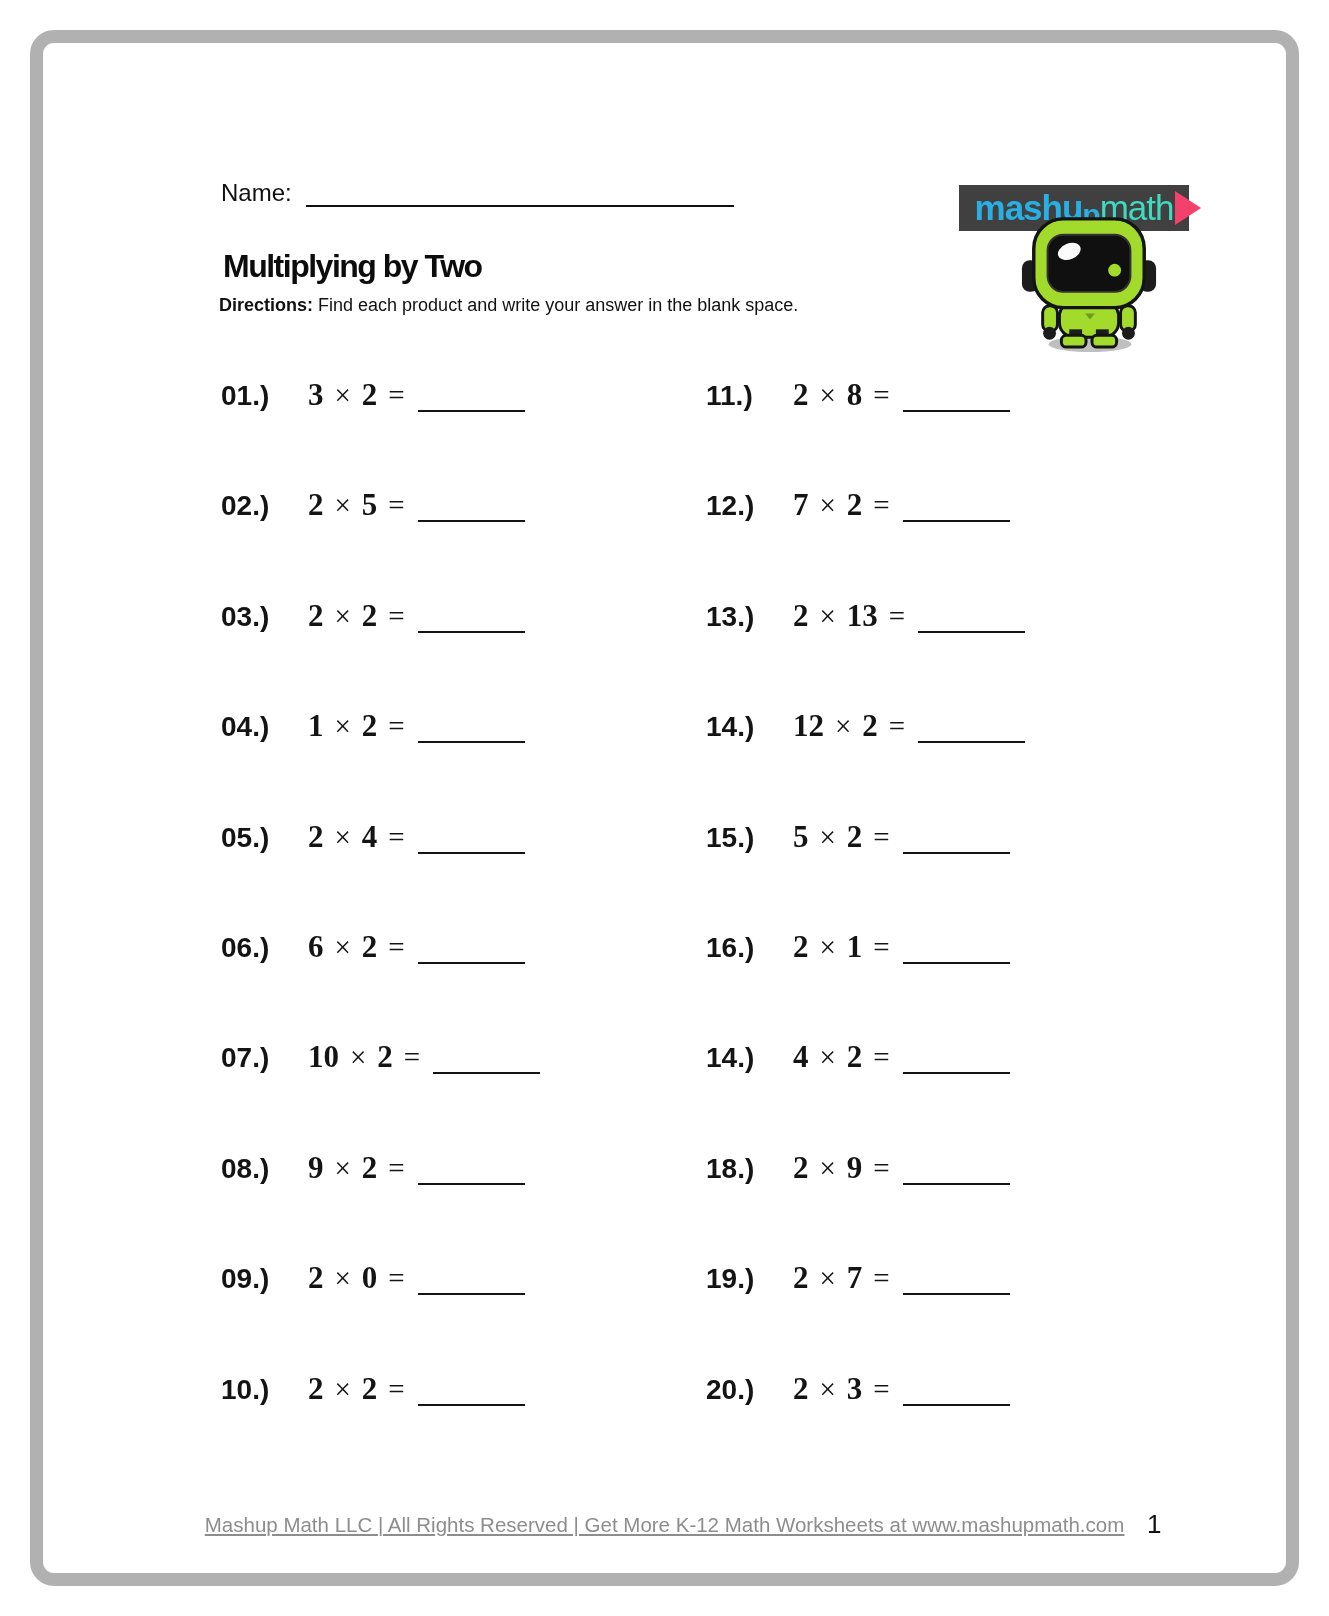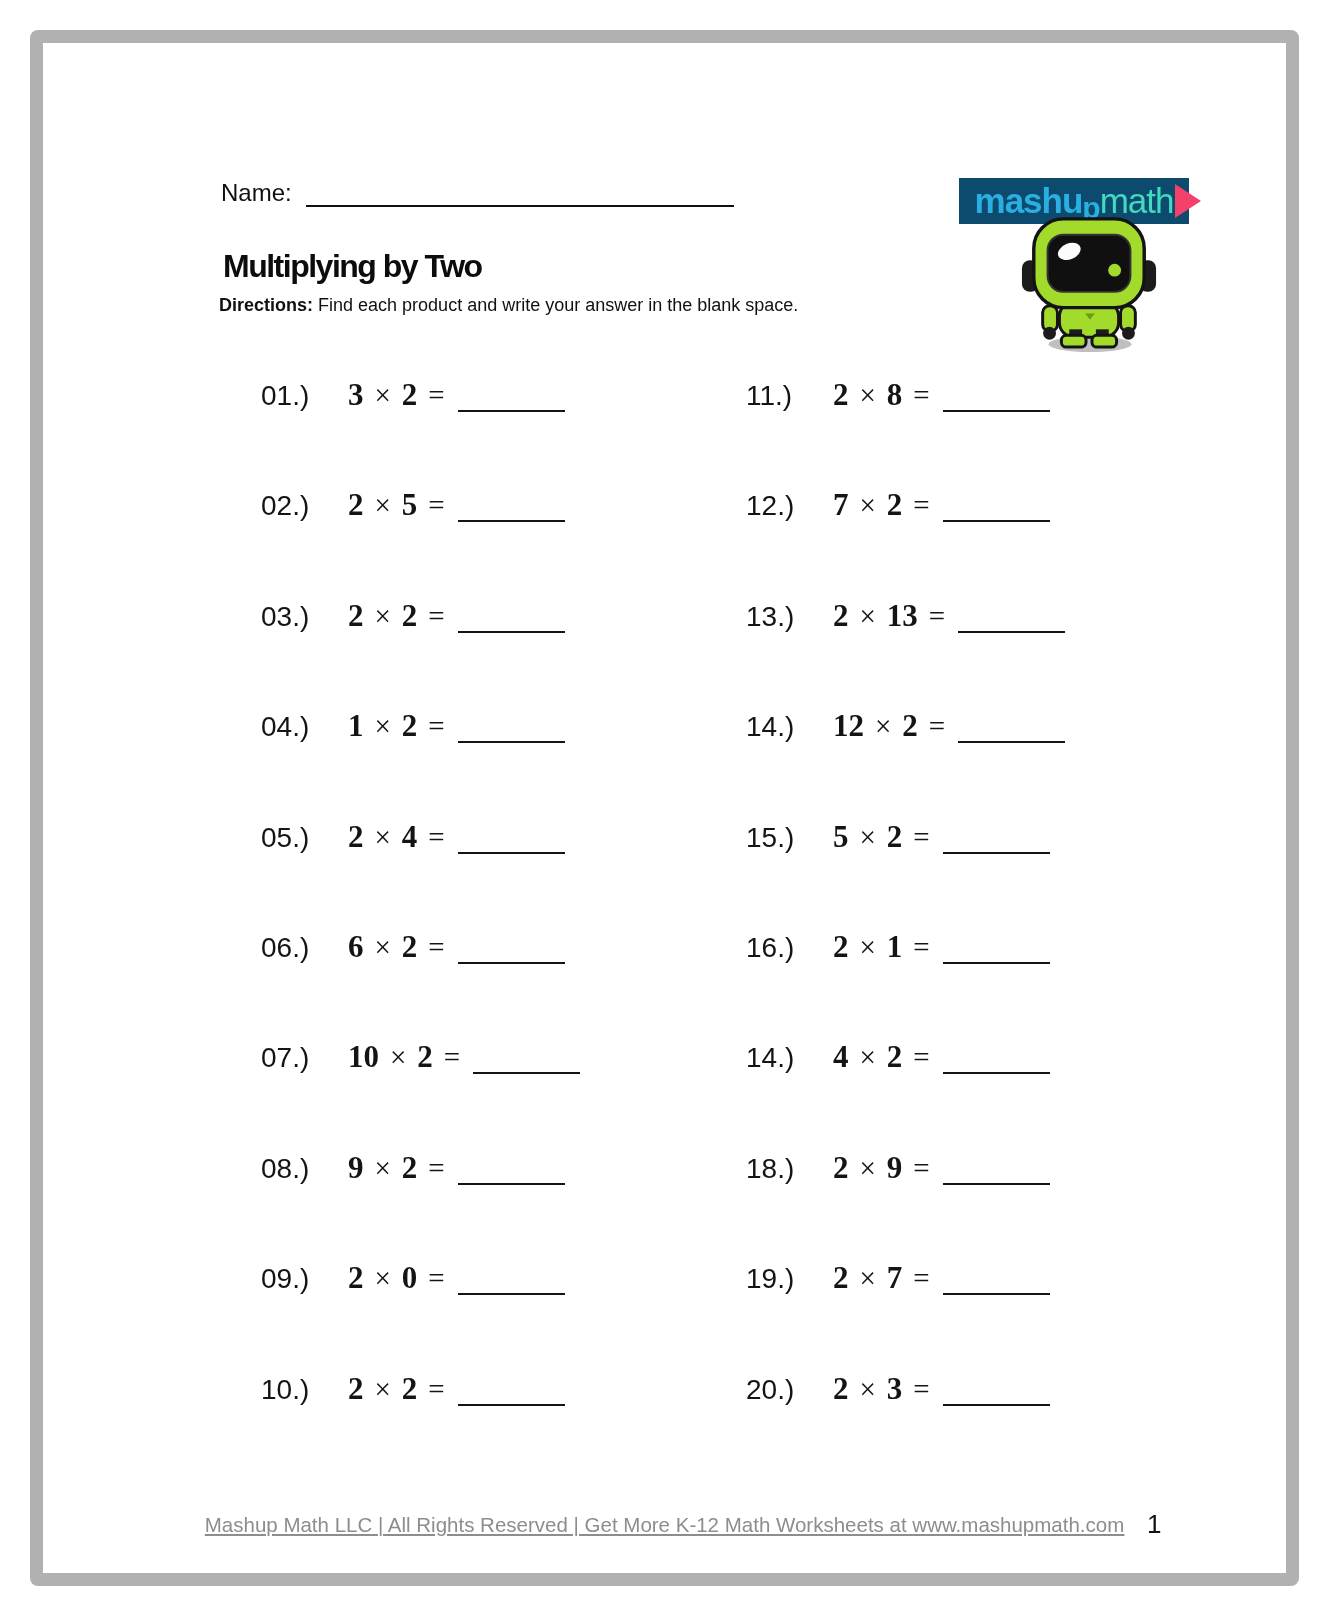--- a/index.html
+++ b/index.html
@@ -9,21 +9,21 @@
     font-family:"Liberation Sans",sans-serif;
     color:#161616;
     position:relative;
     overflow:hidden;
   }
   .frame{
     position:absolute;left:30px;top:30px;
     width:1243px;height:1530px;
     background:#ffffff;
     border:13px solid #b1b1b1;
-    border-radius:8px;
+    border-radius:24px;
   }
   
   .name-row{
     position:absolute;left:178px;top:136px;
     font-size:24px;color:#111;
     white-space:nowrap;
   }
   .name-line{
     display:inline-block;
     width:428px;height:24px;
@@ -36,23 +36,23 @@
     font-size:32px;font-weight:900;letter-spacing:-1.5px;
     color:#0c0c0c;line-height:1.1;
   }
   .directions{
     position:absolute;left:176px;top:252px;margin:0;
     font-size:18px;color:#111;
   }
   .directions b{font-weight:bold;}
   
   .logo{
-    position:absolute;left:916px;top:135px;
+    position:absolute;left:916px;top:142px;
     width:230px;height:46px;
-    background:#0c4a6e;
+    background:#404040;
     display:flex;align-items:center;justify-content:center;
     white-space:nowrap;
   }
   .logo-blue{color:#2aafe3;font-weight:bold;font-size:35px;letter-spacing:-1px;}
   .logo-sub{color:#2aafe3;font-weight:bold;font-size:30px;position:relative;top:7px;letter-spacing:-1px;}
   .logo-teal{color:#41d9bf;font-weight:normal;font-size:35px;letter-spacing:-1px;}
   .logo-play{
     position:absolute;right:-12px;top:50%;
     transform:translateY(-50%);
     width:0;height:0;
@@ -65,23 +65,22 @@
   
   .col{position:absolute;top:334px;}
   .col-left{left:178px;}
   .col-right{left:663px;}
   .problem-row{
     height:110.4px;
     display:flex;align-items:baseline;
   }
   .pnum{
     flex:0 0 87px;
-    font-size:28px;font-weight:400;color:#141414;
+    font-size:28px;font-weight:700;color:#141414;
     letter-spacing:0px;
-    margin-left:40px;
   }
   .expr{
     font-family:"Liberation Serif",serif;
     font-size:31px;font-weight:bold;color:#141414;
     white-space:nowrap;
   }
   .op{font-weight:normal;font-size:29px;}
   .op-x{margin:0 11px;}
   .op-eq{margin-left:11px;}
   .blank{

